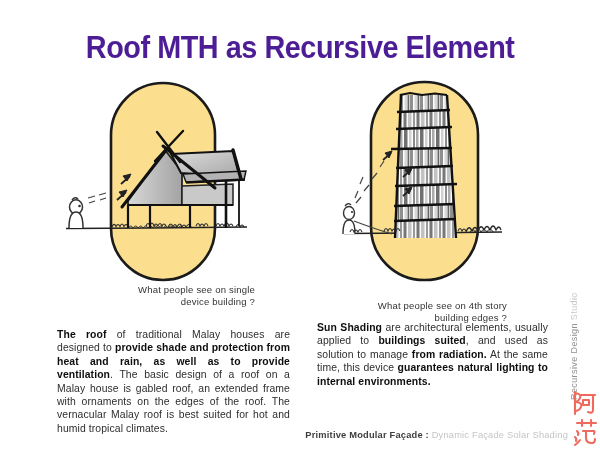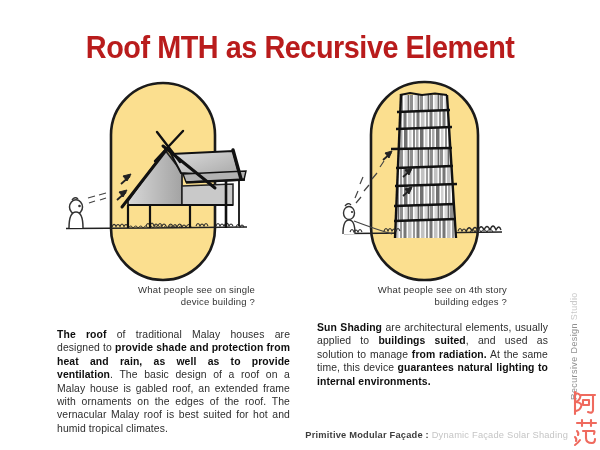--- a/index.html
+++ b/index.html
@@ -3,28 +3,28 @@
 <meta charset="utf-8">
 <style>
   html,body{margin:0;padding:0;background:#fff;}
   #slide{
     position:relative;width:600px;height:450px;background:#ffffff;
     overflow:hidden;font-family:"Liberation Sans",sans-serif;
   }
   .abs{position:absolute;}
   #title{
     top:29px;left:0;width:600px;text-align:center;
-    font-size:32px;font-weight:bold;color:#b91c1c;letter-spacing:-.5px;
+    font-size:32px;font-weight:bold;color:#4c1d95;letter-spacing:-.5px;
   }
   #title .squeeze{display:inline-block;transform:scaleX(.9);transform-origin:center;white-space:nowrap;}
   .caption{
     font-size:9.5px;line-height:11.8px;color:#333;text-align:right;letter-spacing:.2px;
   }
   #caption-left{top:284px;left:95px;width:160px;}
-  #caption-right{top:284px;left:347px;width:160px;}
+  #caption-right{top:300px;left:347px;width:160px;}
   .para{
     font-size:10.4px;line-height:13.4px;text-align:justify;color:#2d2d2d;letter-spacing:.1px;
   }
   .para b{color:#0e0e0e;}
   #para-left{top:320px;left:57px;width:233px;margin-top:8px;}
   #para-right{top:321px;left:317px;width:231px;}
   #sidebar-credit{
     top:276px;left:569px;height:124px;width:15px;
     writing-mode:vertical-rl;transform:rotate(180deg);
     font-size:9px;letter-spacing:.4px;white-space:nowrap;

